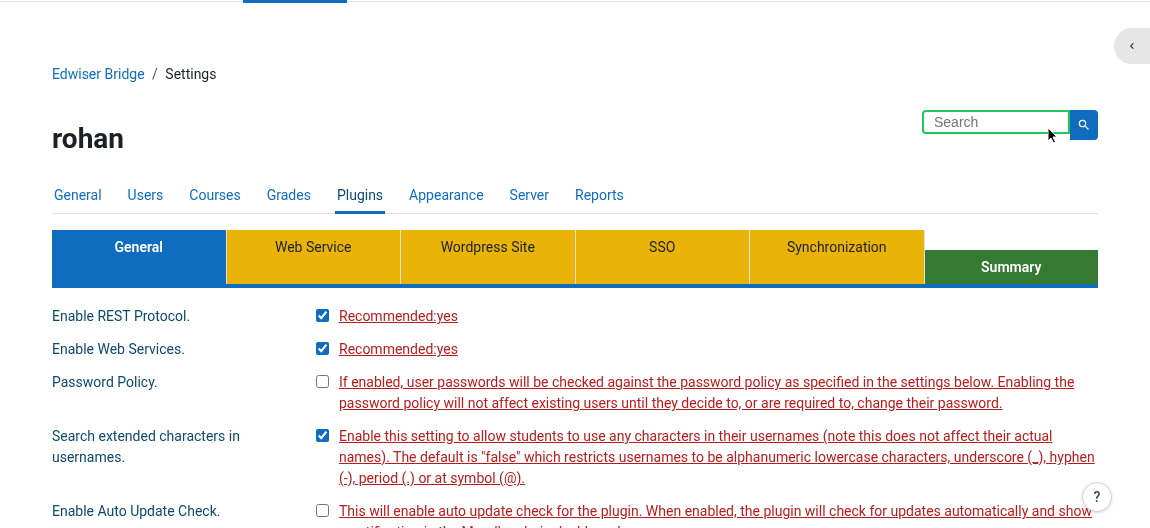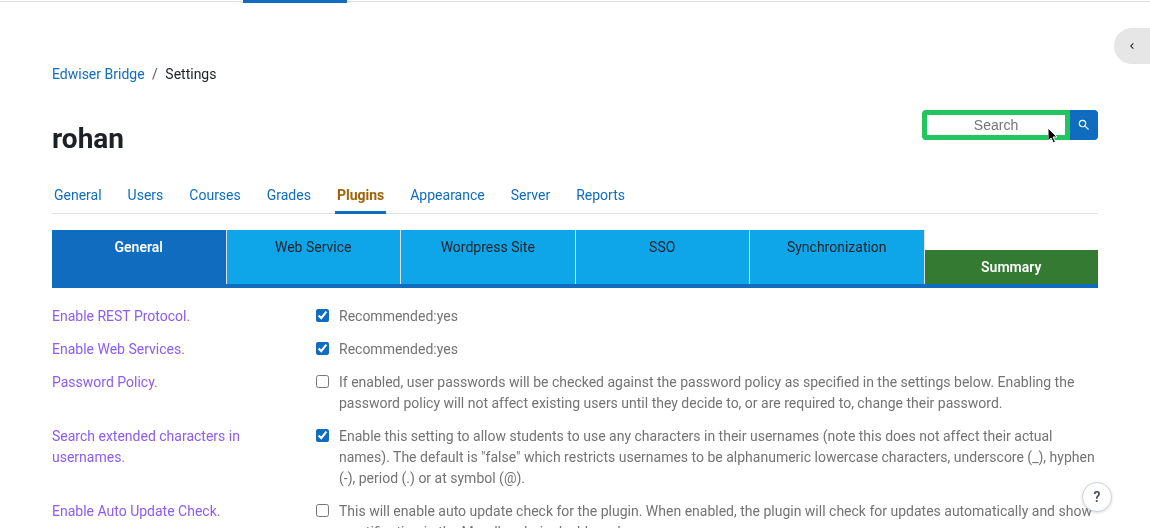--- a/index.html
+++ b/index.html
@@ -44,27 +44,26 @@
     }
     .page-title {
       font-size: 28px;
       font-weight: 700;
       color: #1d2125;
       margin-top: 28px;
     }
     .search-wrap { display: flex; }
     .search-input {
       width: 148px;
-      height: 30px;
-      border: 5px solid #22c55e;
+      height: 24px;
+      border: 2px solid #22c55e;
       border-radius: 4px 0 0 4px;
       padding: 0 10px;
       font-size: 14px;
       outline: none;
-      text-align: center;
     }
     .search-btn {
       width: 28px; height: 30px;
       background: #0f6cbf;
       border: 1px solid #0f6cbf;
       border-left: none;
       border-radius: 0 4px 4px 0;
       display: flex; align-items: center; justify-content: center;
       cursor: pointer;
     }
@@ -76,78 +75,79 @@
       margin-top: 22px;
     }
     .nav-tabs .tab {
       color: #0f6cbf;
       padding: 10px 2px;
       cursor: pointer;
       font-size: 14px;
       position: relative;
     }
     .nav-tabs .tab.active {
-      color: #a16207;
-      font-weight: 700;
+      color: #0c4a6e;
+      font-weight: 400;
     }
     .nav-tabs .tab.active::after {
       content: "";
       position: absolute;
       left: 0; right: 0; bottom: -1px;
       height: 3px;
       background: #0f6cbf;
     }
     .subtabs {
       display: flex;
       margin-top: 16px;
       border-bottom: 4px solid #0f6cbf;
     }
     .subtab {
       flex: 1;
       text-align: center;
       padding: 9px 0;
       font-size: 14px;
       cursor: pointer;
-      background: #0ea5e9;
+      background: #eab308;
       color: #1d2125;
       border-right: 1px solid #e0e0e0;
     }
     .subtab:last-child { border-right: none; }
     .subtab.blue { background: #0f6cbf; color: #fff; font-weight: 600; }
     .subtab.green { background: #357a32; color: #fff; font-weight: 600; margin-top: 20px; }
     .settings {
       margin-top: 18px;
     }
     .setting-row {
       display: flex;
       align-items: flex-start;
       margin-bottom: 12px;
       line-height: 1.5;
     }
     .setting-label {
       width: 264px;
       flex-shrink: 0;
-      color: #8b5cf6;
+      color: #0c4a6e;
       font-size: 14px;
     }
     .setting-control {
       display: flex;
       align-items: flex-start;
       gap: 10px;
       flex: 1;
     }
     .setting-control input[type="checkbox"] {
       margin-top: 3px;
       width: 13px; height: 13px;
       accent-color: #0f6cbf;
       flex-shrink: 0;
     }
     .setting-desc {
       font-size: 14px;
-      color: #737373;
+      color: #b91c1c;
+      text-decoration: underline;
     }
     .actions {
       display: flex;
       justify-content: flex-end;
       gap: 8px;
       margin-top: 36px;
     }
     .btn {
       background: #0f6cbf;
       color: #fff;

